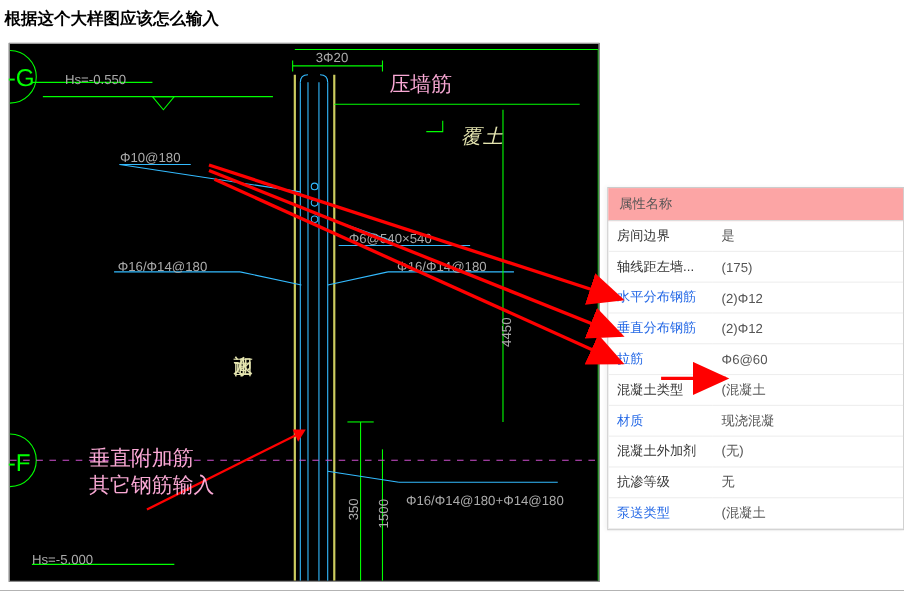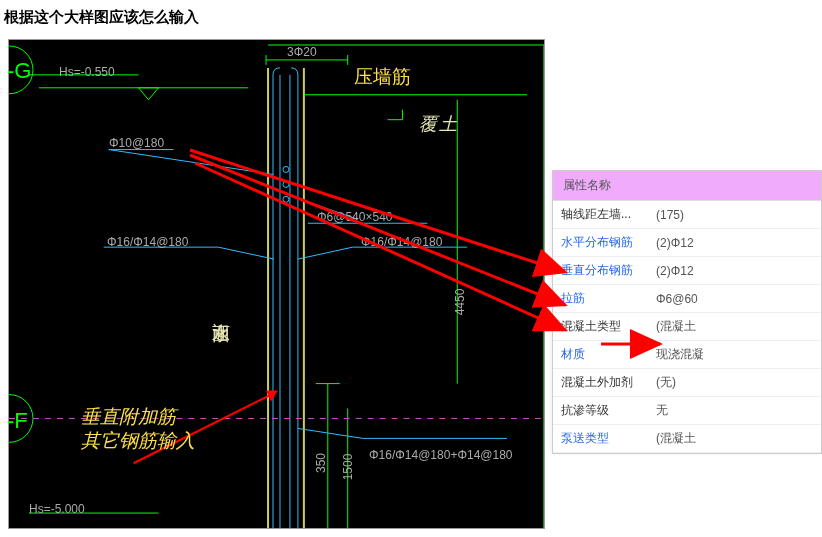--- a/index.html
+++ b/index.html
@@ -29,26 +29,26 @@
   background: #000;
   border: 1px solid #999;
 }
 .cad-svg {
   position: absolute;
   top: 0; left: 0;
   width: 100%; height: 100%;
 }
 .red-label {
   position: absolute;
-  color: #fde047;
+  color: #f9a8d4;
   font-size: 19px;
   font-family: "SimSun", serif;
   white-space: nowrap;
 }
-.red-label.small { font-size: 19px; font-style: italic; }
+.red-label.small { font-size: 19px; }
 .grey-text {
   position: absolute;
   color: #aaa;
   font-size: 12px;
   font-family: Arial, sans-serif;
   white-space: nowrap;
 }
 .yellow-text {
   position: absolute;
   color: #e5e5b0;
@@ -95,21 +95,21 @@
 .tab {
   padding: 6px 14px;
   color: #888;
   cursor: pointer;
 }
 .tab.active {
   color: #2468e6;
   border-bottom: 2px solid #2468e6;
 }
 .prop-header {
-  background: #f0abfc;
+  background: #fca5a5;
   border-bottom: 1px solid #ddd;
   padding: 6px 10px;
   font-size: 12px;
   color: #555;
 }
 .prop-table {
   width: 100%;
   border-collapse: collapse;
 }
 .prop-table td {
@@ -222,20 +222,24 @@
     <div class="red-label small" style="left:72px; top:364px;">垂直附加筋</div>
     <div class="red-label small" style="left:72px; top:388px;">其它钢筋输入</div>
   </div>
 </div>
 
 <div class="panel">
   <div class="prop-header">属性名称</div>
   <table class="prop-table">
     <tbody id="prop-body">
         <tr>
+          <td class="key">房间边界</td>
+          <td class="val">是</td>
+        </tr>
+        <tr>
           <td class="key">轴线距左墙...</td>
           <td class="val">(175)</td>
         </tr>
         <tr>
           <td class="key link">水平分布钢筋</td>
           <td class="val">(2)Φ12</td>
         </tr>
         <tr>
           <td class="key link">垂直分布钢筋</td>
           <td class="val">(2)Φ12</td>

